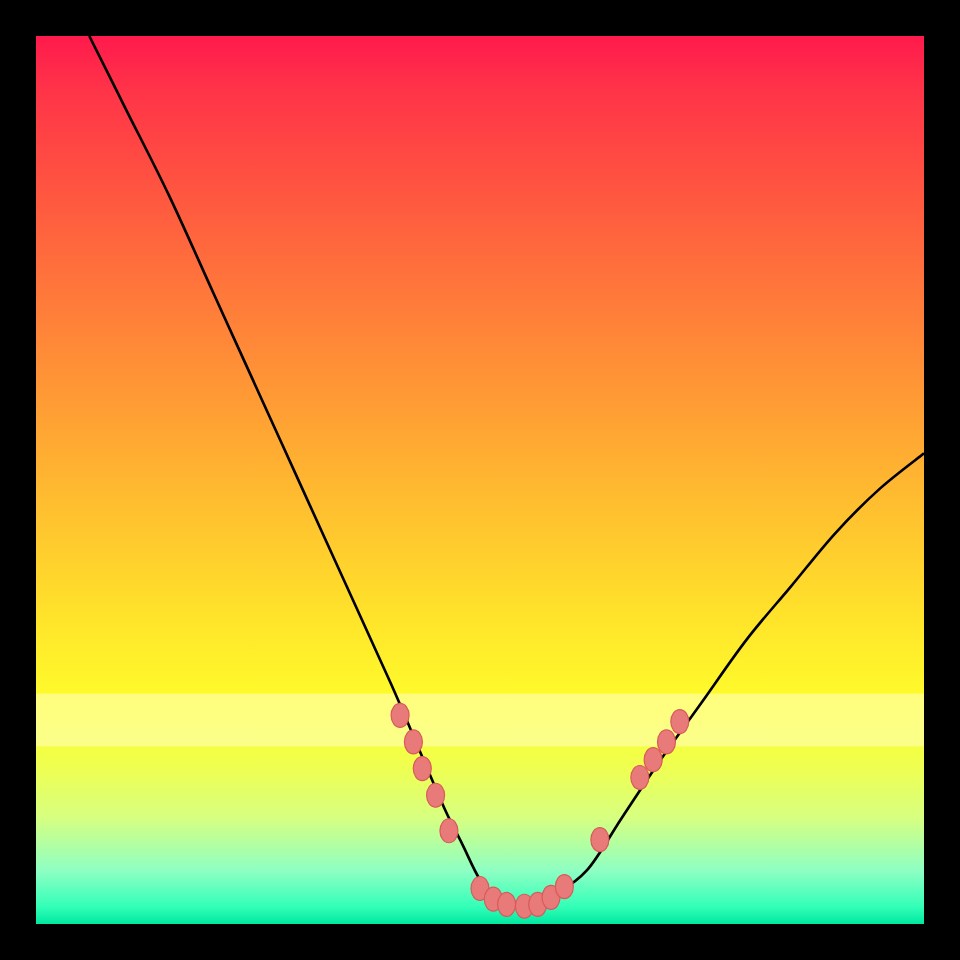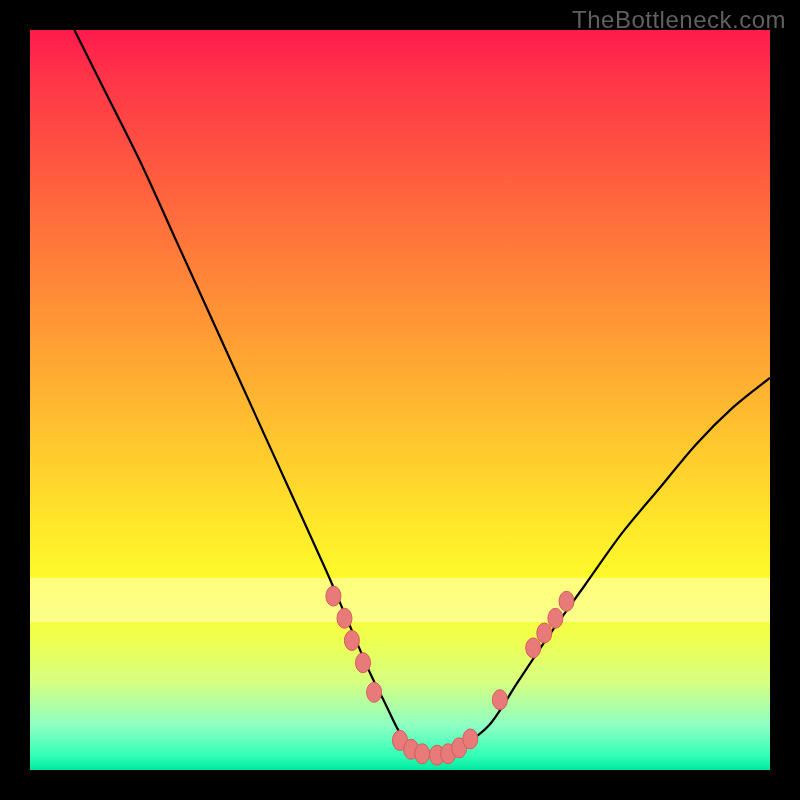--- a/index.html
+++ b/index.html
@@ -60,21 +60,20 @@
     position: absolute;
     inset: 0;
     width: 740px;
     height: 740px;
   }
 </style>
 </head>
 <body>
 
 <div class="frame">
-  <div class="watermark">TheBottleneck.com</div>
   <div class="plot-area">
     <div class="gradient"></div>
     <div class="band" style="top: 547.6px; height: 44.4px;"></div>
     <svg class="chart" viewBox="0 0 740 740" preserveAspectRatio="none">
       <path id="curve-path" fill="none" stroke="#000" stroke-width="2.2" d="M 44.4 0 C 49.33333333333333 9.866666666666655, 62.9 36.99999999999993, 74 59.19999999999993 C 85.1 81.39999999999993, 98.66666666666667 107.30000000000003, 111 133.20000000000005 C 123.33333333333333 159.10000000000005, 135.66666666666666 187.4666666666667, 148 214.60000000000002 C 160.33333333333334 241.73333333333335, 172.66666666666666 268.8666666666667, 185 296 C 197.33333333333334 323.1333333333333, 209.66666666666666 350.2666666666667, 222 377.40000000000003 C 234.33333333333334 404.53333333333336, 246.66666666666666 431.6666666666667, 259 458.8 C 271.3333333333333 485.93333333333334, 286.1333333333333 518, 296 540.2 C 305.8666666666667 562.4000000000001, 310.79999999999995 574.7333333333333, 318.2 592 C 325.6 609.2666666666667, 334.23333333333335 630.2333333333333, 340.40000000000003 643.8 C 346.5666666666667 657.3666666666666, 350.26666666666665 663.5333333333333, 355.2 673.4 C 360.1333333333333 683.2666666666667, 365.06666666666666 695.6, 370 703 C 374.93333333333334 710.4, 379.8666666666667 714.0999999999999, 384.8 717.8 C 389.73333333333335 721.5, 394.6666666666667 723.9666666666667, 399.6 725.2 C 404.53333333333336 726.4333333333334, 409.4666666666667 726.4333333333334, 414.40000000000003 725.2 C 419.33333333333337 723.9666666666667, 421.8 722.7333333333333, 429.2 717.8 C 436.59999999999997 712.8666666666666, 448.93333333333334 706.7, 458.8 695.6 C 468.6666666666667 684.5, 478.53333333333336 666, 488.40000000000003 651.2 C 498.2666666666667 636.4000000000001, 506.9 622.8333333333333, 518 606.8 C 529.1 590.7666666666667, 542.6666666666666 572.2666666666667, 555 555 C 567.3333333333334 537.7333333333333, 579.6666666666666 519.2333333333333, 592 503.2 C 604.3333333333334 487.16666666666663, 616.6666666666666 473.6, 629 458.8 C 641.3333333333334 444, 653.6666666666666 427.96666666666664, 666 414.4 C 678.3333333333334 400.8333333333333, 690.6666666666666 388.50000000000006, 703 377.40000000000003 C 715.3333333333334 366.3, 733.8333333333334 352.7333333333333, 740 347.79999999999995"></path>
       <g id="markers">
           <ellipse cx="303.4" cy="566.1" rx="7.5" ry="10" fill="#e97a7a" stroke="#d85a5a" stroke-width="1"></ellipse>
           <ellipse cx="314.5" cy="588.3" rx="7.5" ry="10" fill="#e97a7a" stroke="#d85a5a" stroke-width="1"></ellipse>
           <ellipse cx="321.9" cy="610.5" rx="7.5" ry="10" fill="#e97a7a" stroke="#d85a5a" stroke-width="1"></ellipse>
           <ellipse cx="333" cy="632.7" rx="7.5" ry="10" fill="#e97a7a" stroke="#d85a5a" stroke-width="1"></ellipse>

